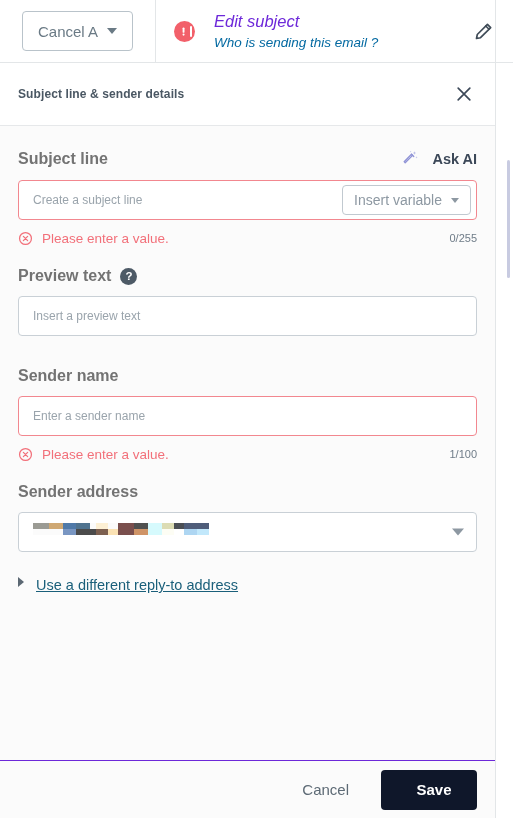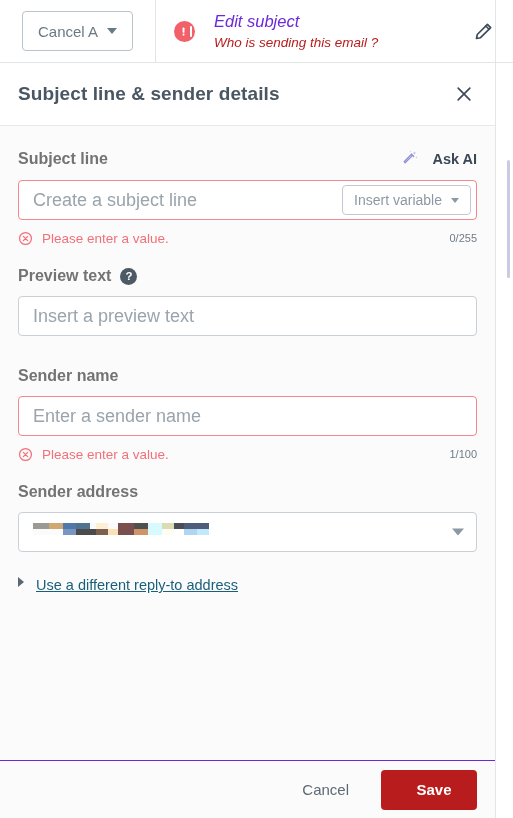--- a/index.html
+++ b/index.html
@@ -61,40 +61,40 @@
     width: 2px; height: 11px; background: #ffffff;
     border-radius: 1px;
     box-shadow: none;
   }
   .subject-text { flex: 1; min-width: 0; }
   .subject-title {
     font-size: 16.5px; font-style: italic; color: #6d28d9;
     line-height: 20px; white-space: nowrap;
   }
   .subject-sub {
-    font-size: 13.5px; font-style: italic; color: #b91c1c;
+    font-size: 13.5px; font-style: italic; color: #0369a1;
     line-height: 19px; margin-top: 2px; white-space: nowrap;
   }
   .pencil-btn {
     width: 30px; height: 30px; flex: none; cursor: pointer;
     display: flex; align-items: center; justify-content: center;
   }
 
   
   .panel-header {
     position: absolute; top: 63px; left: 0;
     width: 495px; height: 63px;
     background: #ffffff;
     border-bottom: 1px solid #e6e8ea;
     display: flex; align-items: center;
     padding: 0 18px 0 18px;
   }
   .panel-title {
     flex: 1;
-    font-size: 19px; color: #4a5763; font-weight: bold;
+    font-size: 12px; color: #4a5763; font-weight: bold;
     letter-spacing: .1px;
   }
   .close-btn {
     width: 26px; height: 26px; cursor: pointer;
     display: flex; align-items: center; justify-content: center;
   }
 
   
   .panel-body {
     position: absolute; top: 127px; left: 0;
@@ -130,21 +130,21 @@
     height: 40px;
     background: #ffffff;
     border: 1px solid #c9d0d6; border-radius: 4px;
     display: flex; align-items: center;
   }
   .input-wrap.error { border-color: #f2878f; }
   .text-input {
     flex: 1; height: 100%;
     border: none; outline: none; background: transparent;
     padding: 0 14px;
-    font-size: 18px; color: #3c4858;
+    font-size: 12px; color: #3c4858;
     font-family: "Liberation Sans", sans-serif;
   }
   .text-input::placeholder { color: #9aa4ac; }
   .insert-var-btn {
     height: 30px; margin-right: 5px;
     padding: 0 11px;
     display: inline-flex; align-items: center; gap: 9px;
     border: 1px solid #c1c9d0; border-radius: 4px;
     background: #ffffff; cursor: pointer;
     font-size: 14px; color: #8d98a2;
@@ -225,21 +225,21 @@
     gap: 18px;
   }
   .cancel-btn {
     background: none; border: none; cursor: pointer;
     font-size: 15px; color: #5d6a75;
     padding: 8px 14px;
     font-family: "Liberation Sans", sans-serif;
   }
   .save-btn {
     border: none; border-radius: 4px; cursor: default;
-    background: #b91c1c; color: #ffffff;
+    background: #0f172a; color: #ffffff;
     font-size: 15px; font-weight: bold;
     width: 96px; height: 40px;
     font-family: "Liberation Sans", sans-serif;
     padding-left: 16px;
   }
 
   
   .right-gutter {
     position: absolute; top: 0; right: 0;
     width: 18px; height: 818px;

